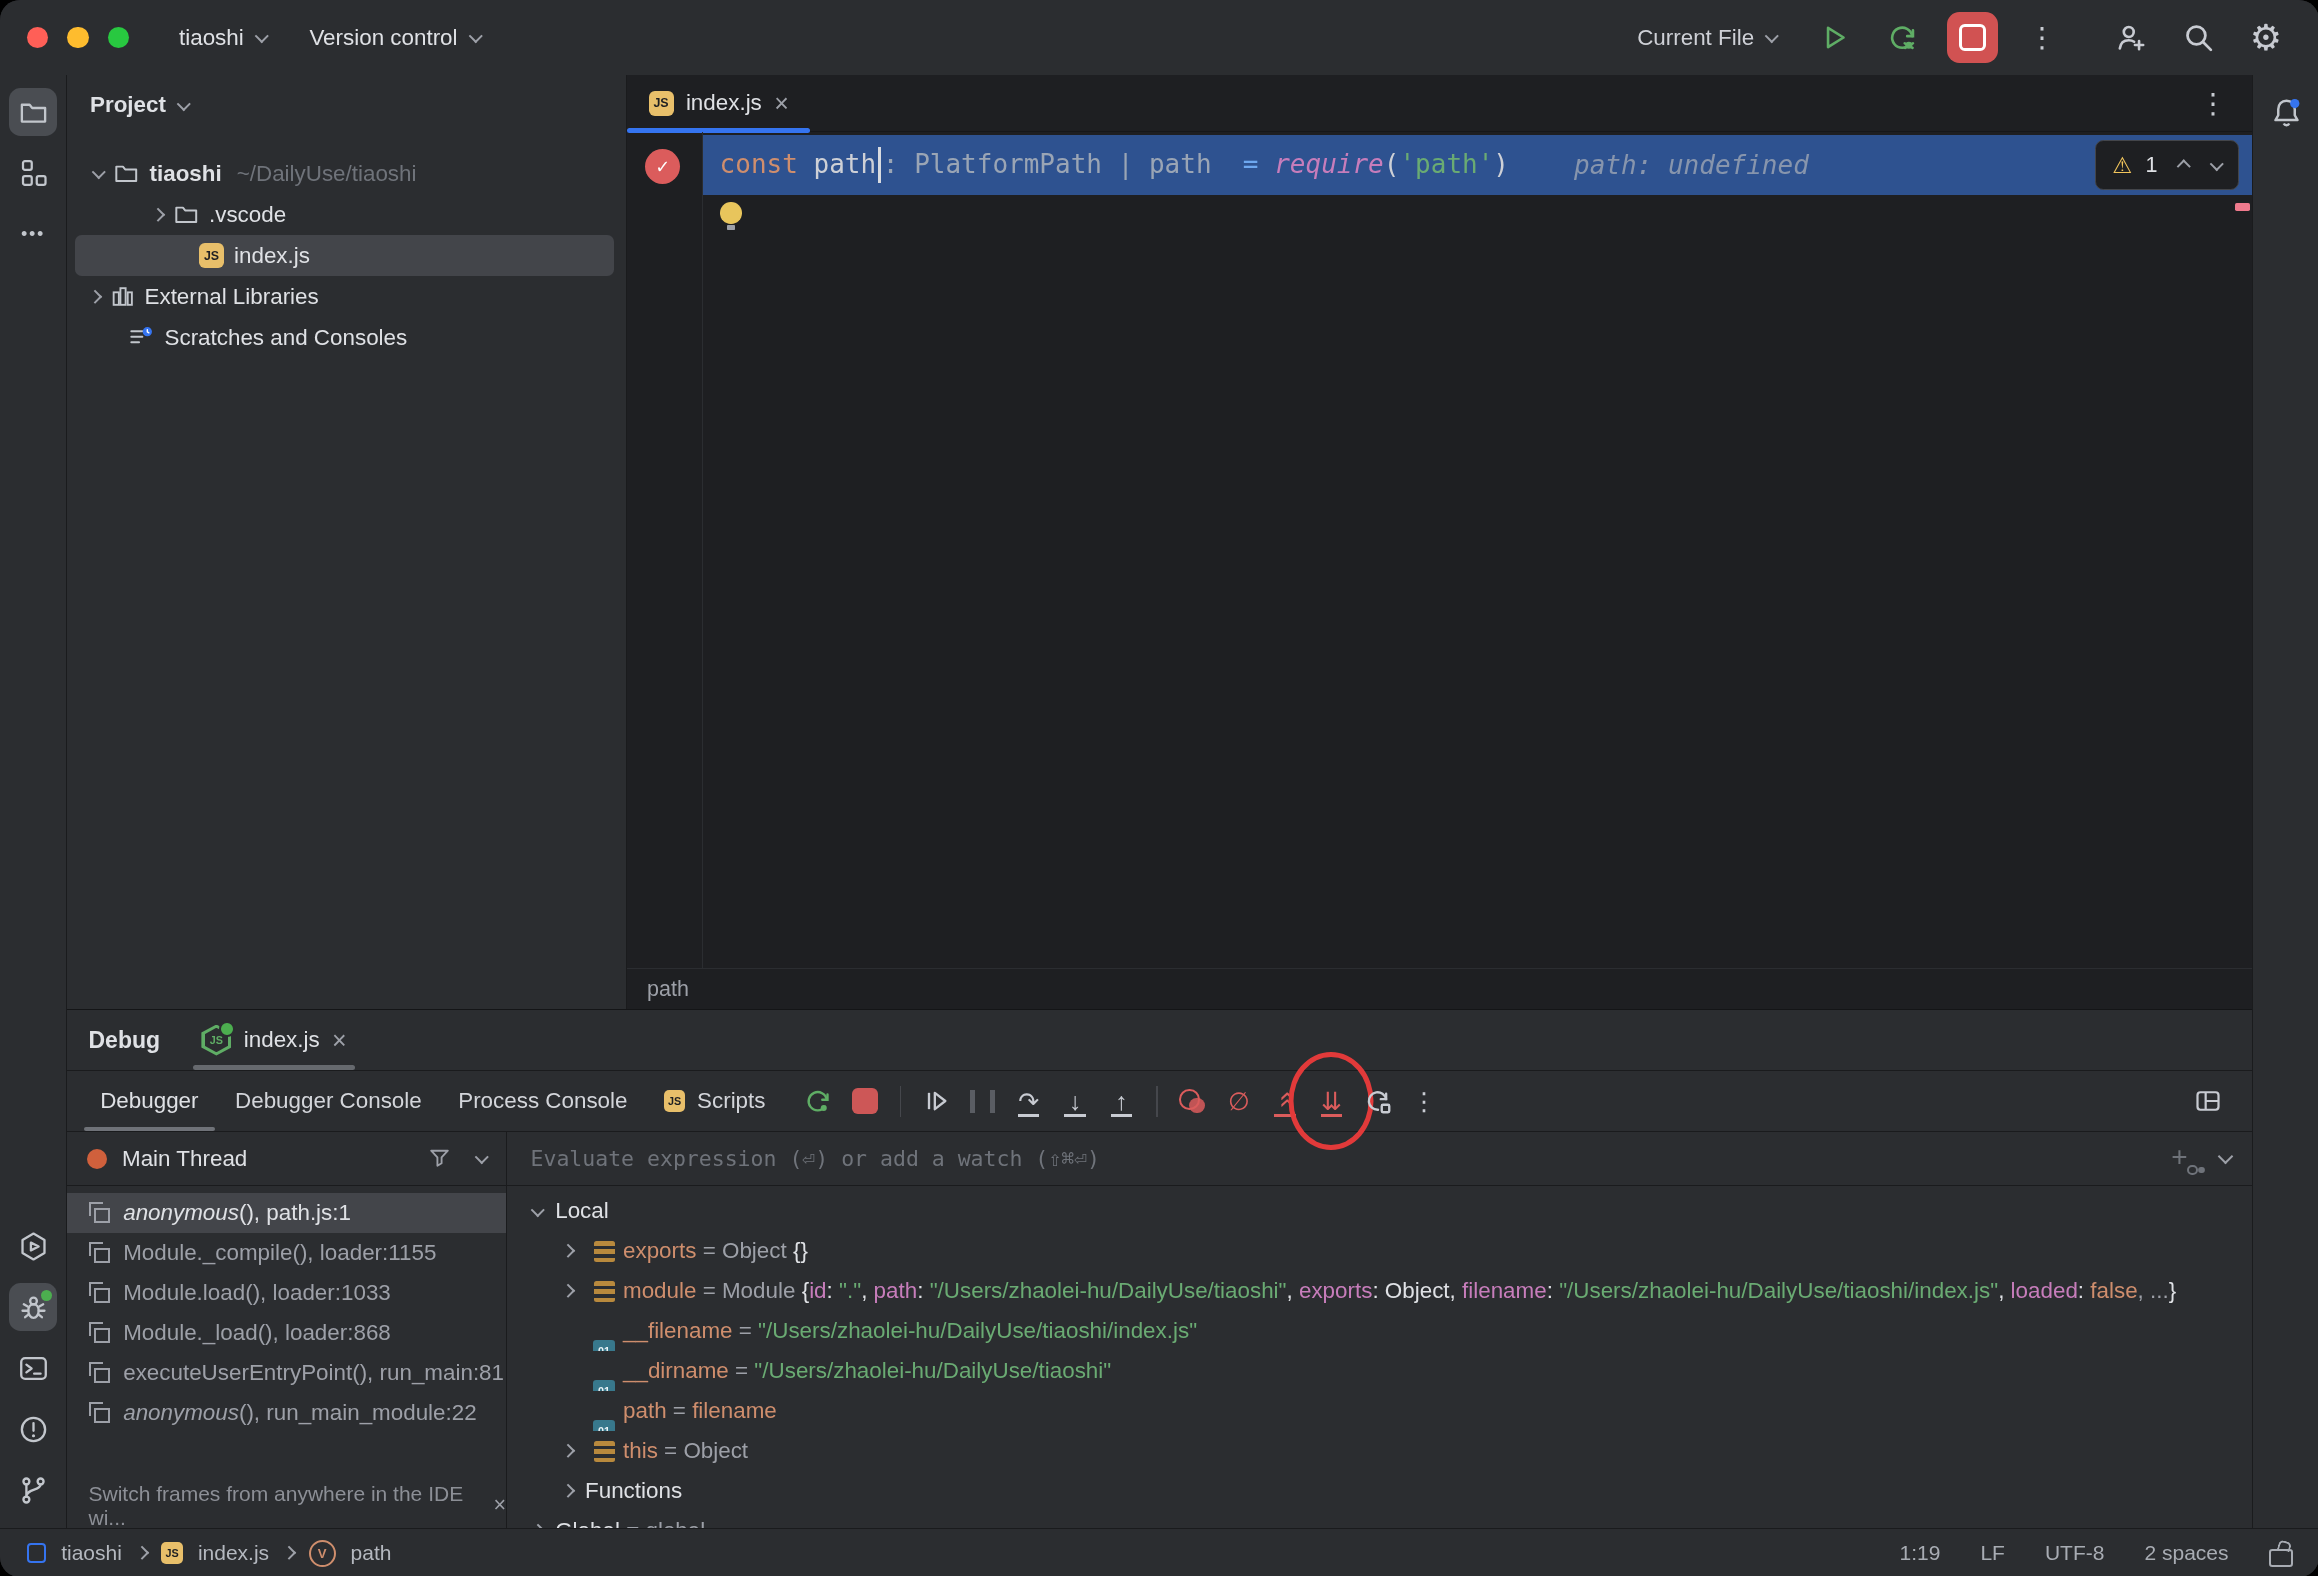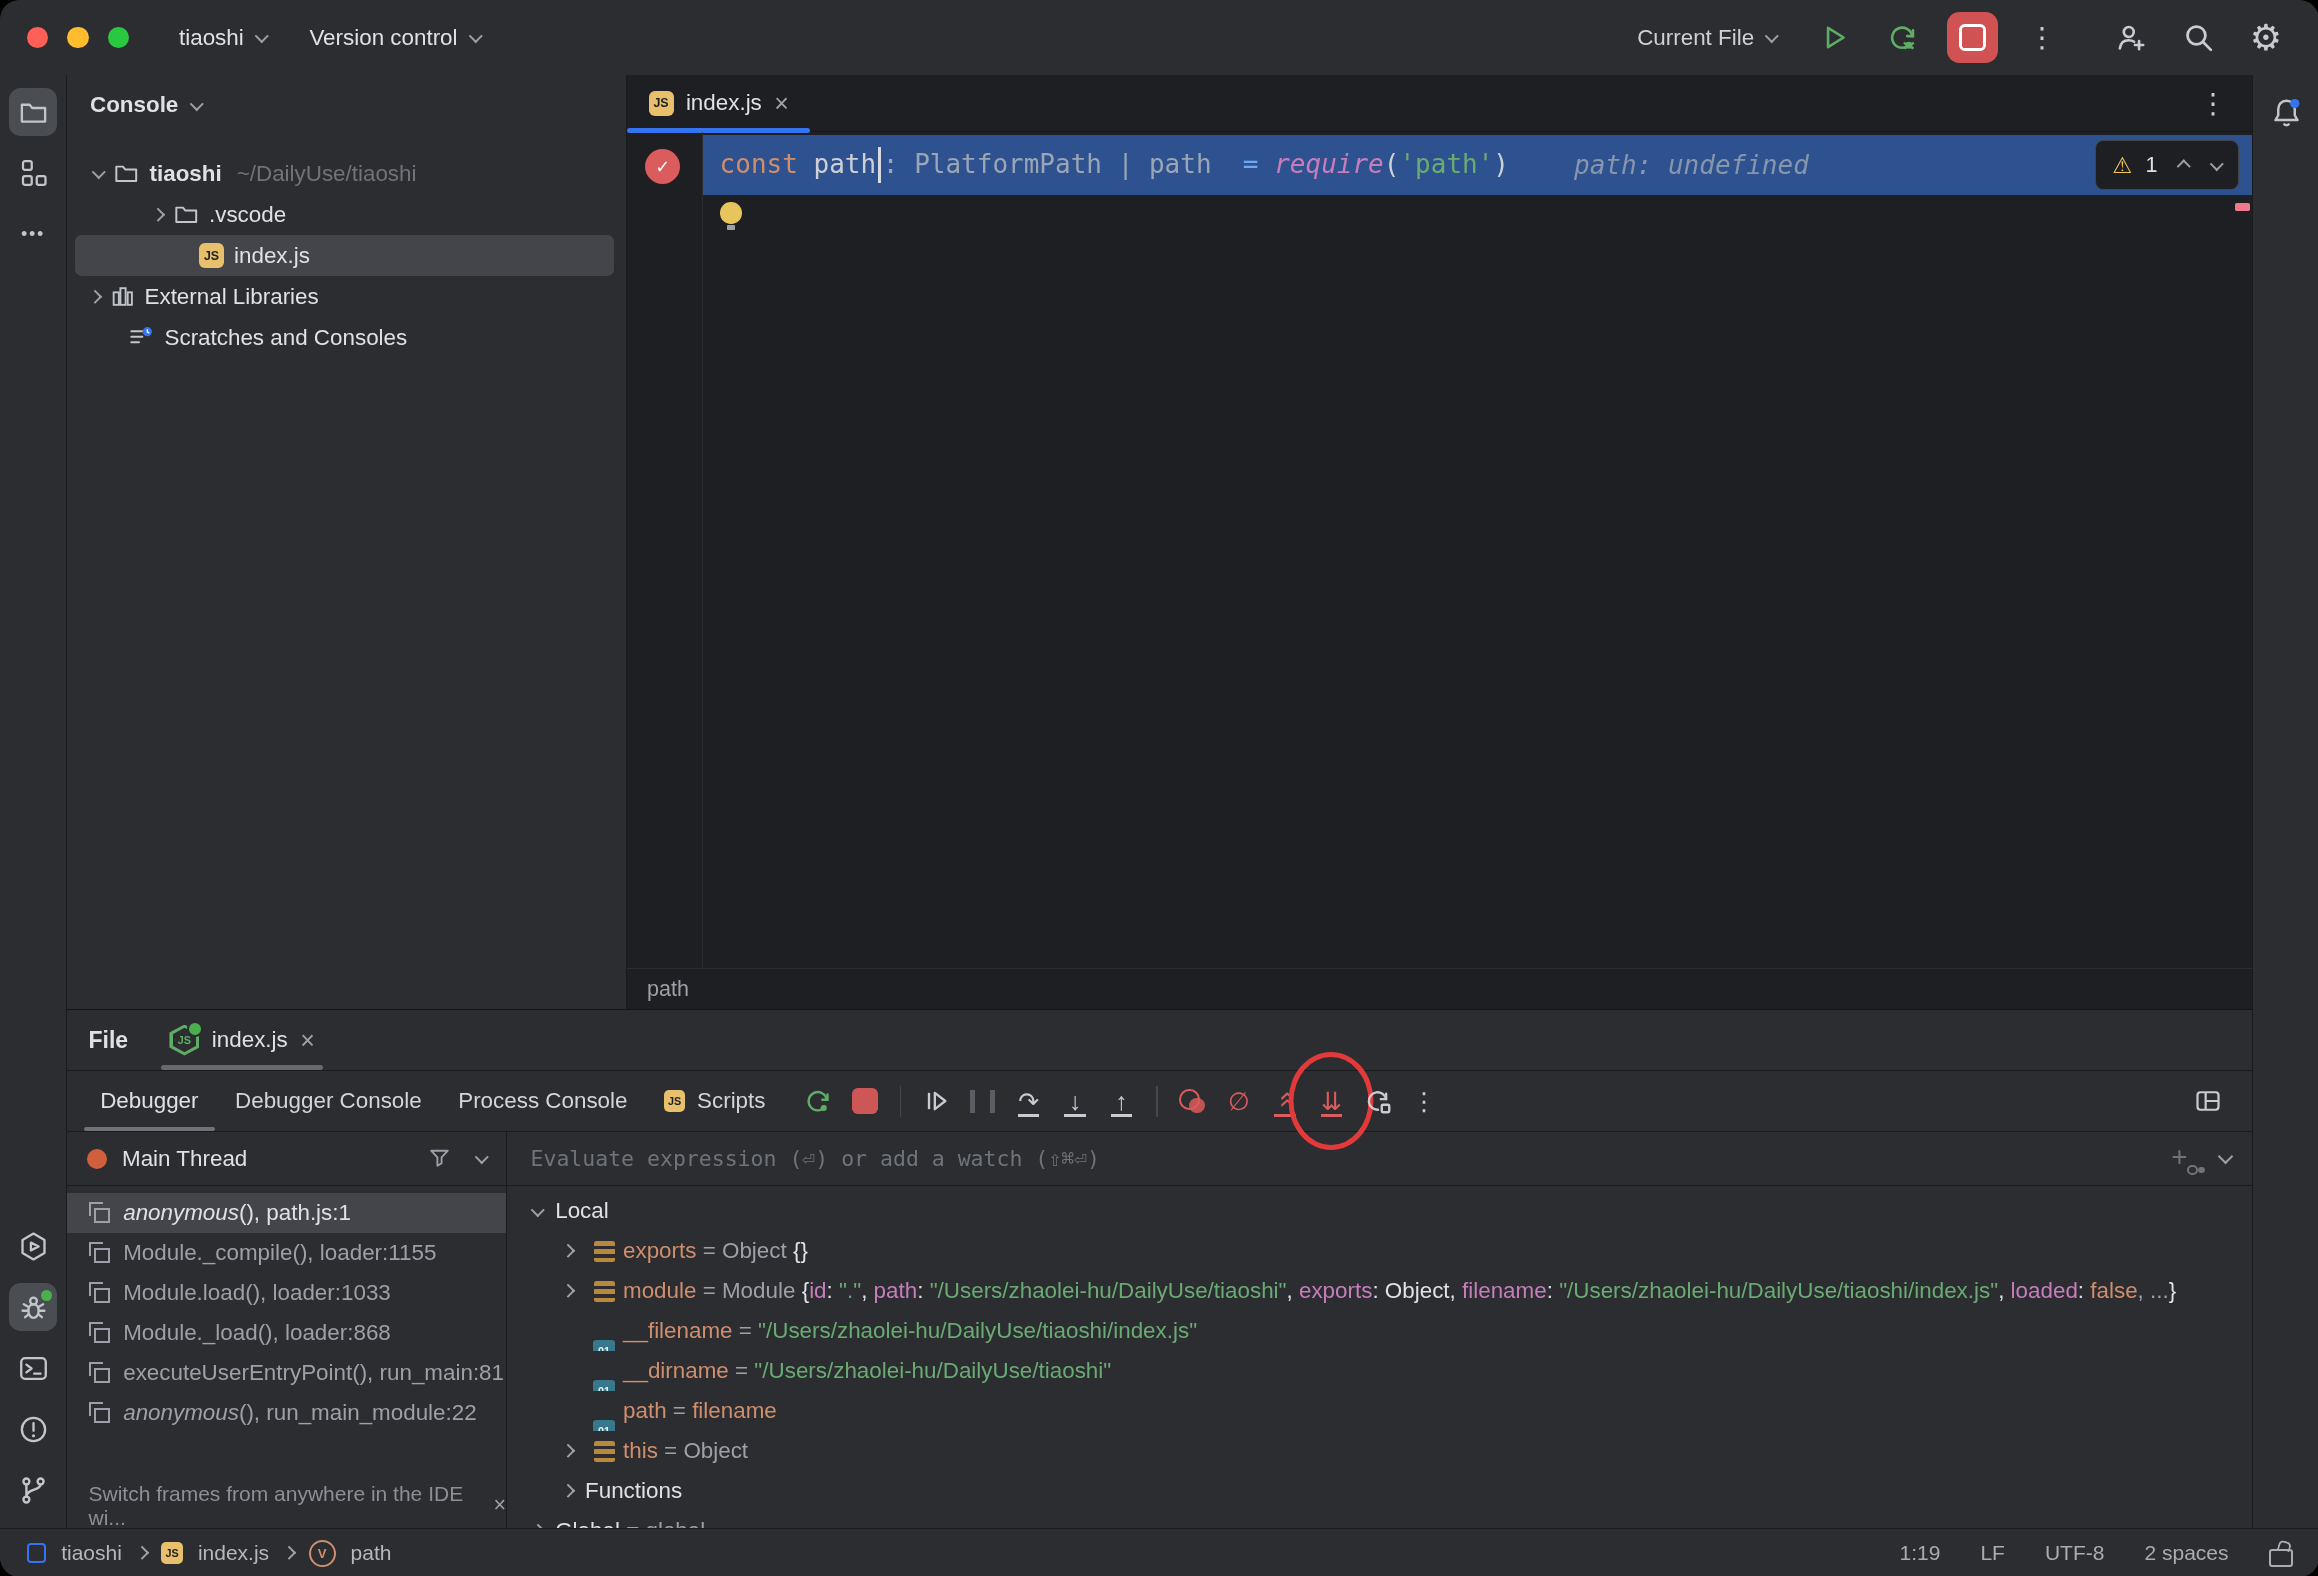--- a/index.html
+++ b/index.html
@@ -249,21 +249,21 @@
           <path d="M6.5 7.3v9.4M17.5 7.3c0 4.8-11 3.2-11 9.4"></path>
         </svg>
       </span>
     </div>
 
     <div class="center">
       <div class="upper">
 
         <div class="project">
           <div class="proj-header">
-            <span>Console</span>
+            <span>Project</span>
             <span class="chv d sm"></span>
           </div>
           <div class="tree">
             <div class="tree-row" style="padding-left:26.5px">
               <span class="chv d sm"></span>
               <svg viewBox="0 0 24 24" width="26.5" height="26.5" fill="none" stroke="#c2c6cc" stroke-width="1.8" stroke-linejoin="round">
                   <path d="M3 6h6l2 2.5h10V19H3z"></path>
                 </svg>
               <span class="tree-label b">tiaoshi</span>
               <span class="tree-hint">~/DailyUse/tiaoshi</span>
@@ -327,21 +327,21 @@
             <span class="bulb"></span>
           </div>
           <div class="ed-crumbs">
             <span>path</span>
           </div>
         </div>
       </div>
 
       <div class="debug">
         <div class="dbg-head">
-          <span class="dbg-title">File</span>
+          <span class="dbg-title">Debug</span>
           <div class="dbg-tab">
             <span class="nodeb">
               <span class="hexo"></span>
               <span class="hexi"></span>
               <span class="txt">JS</span>
               <span class="dot"></span>
             </span>
             <span>index.js</span>
             <span class="close-x">×</span>
           </div>

